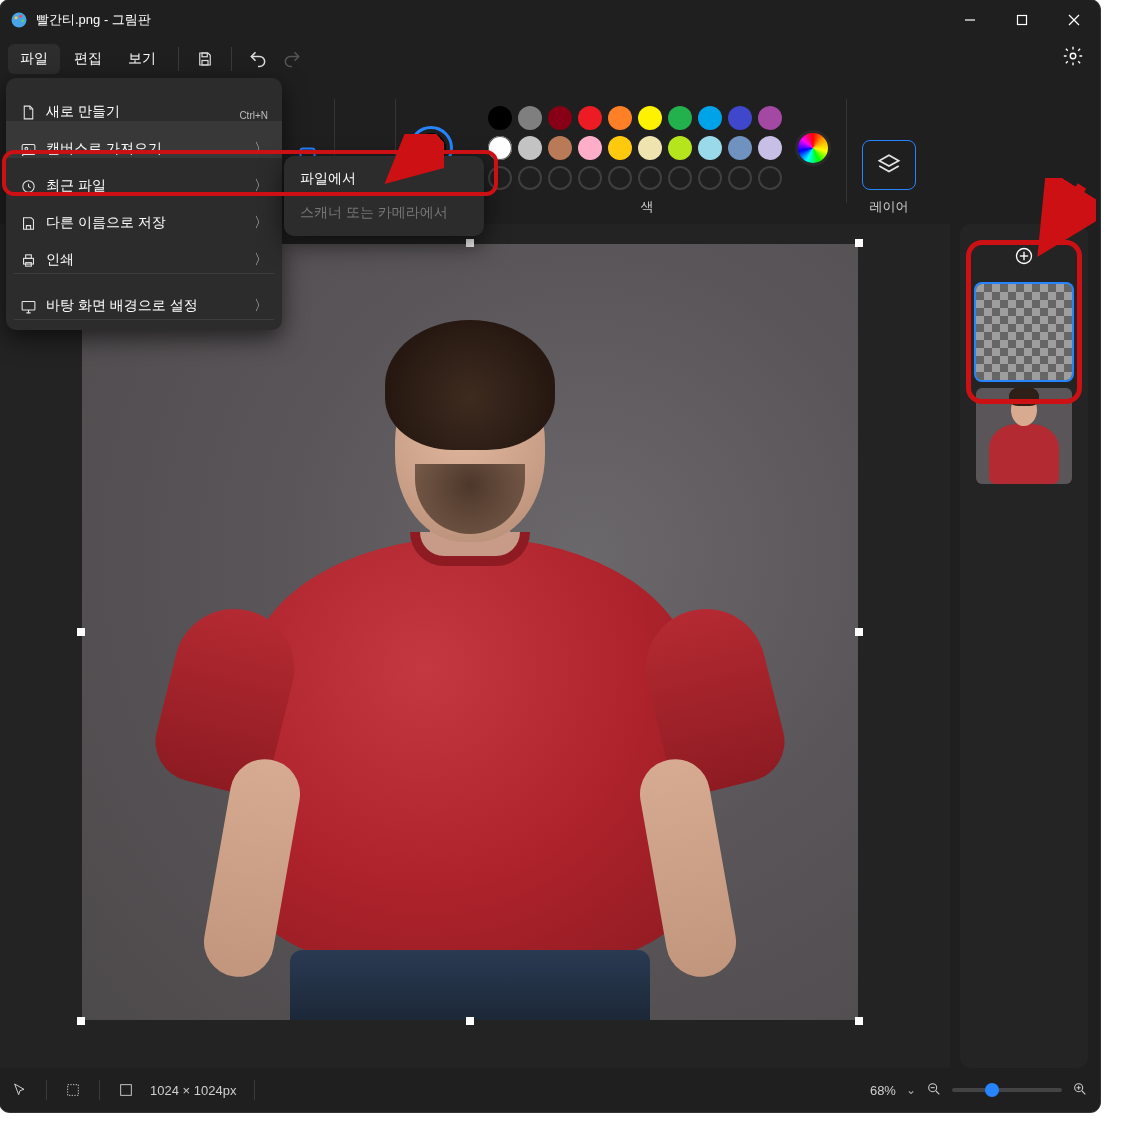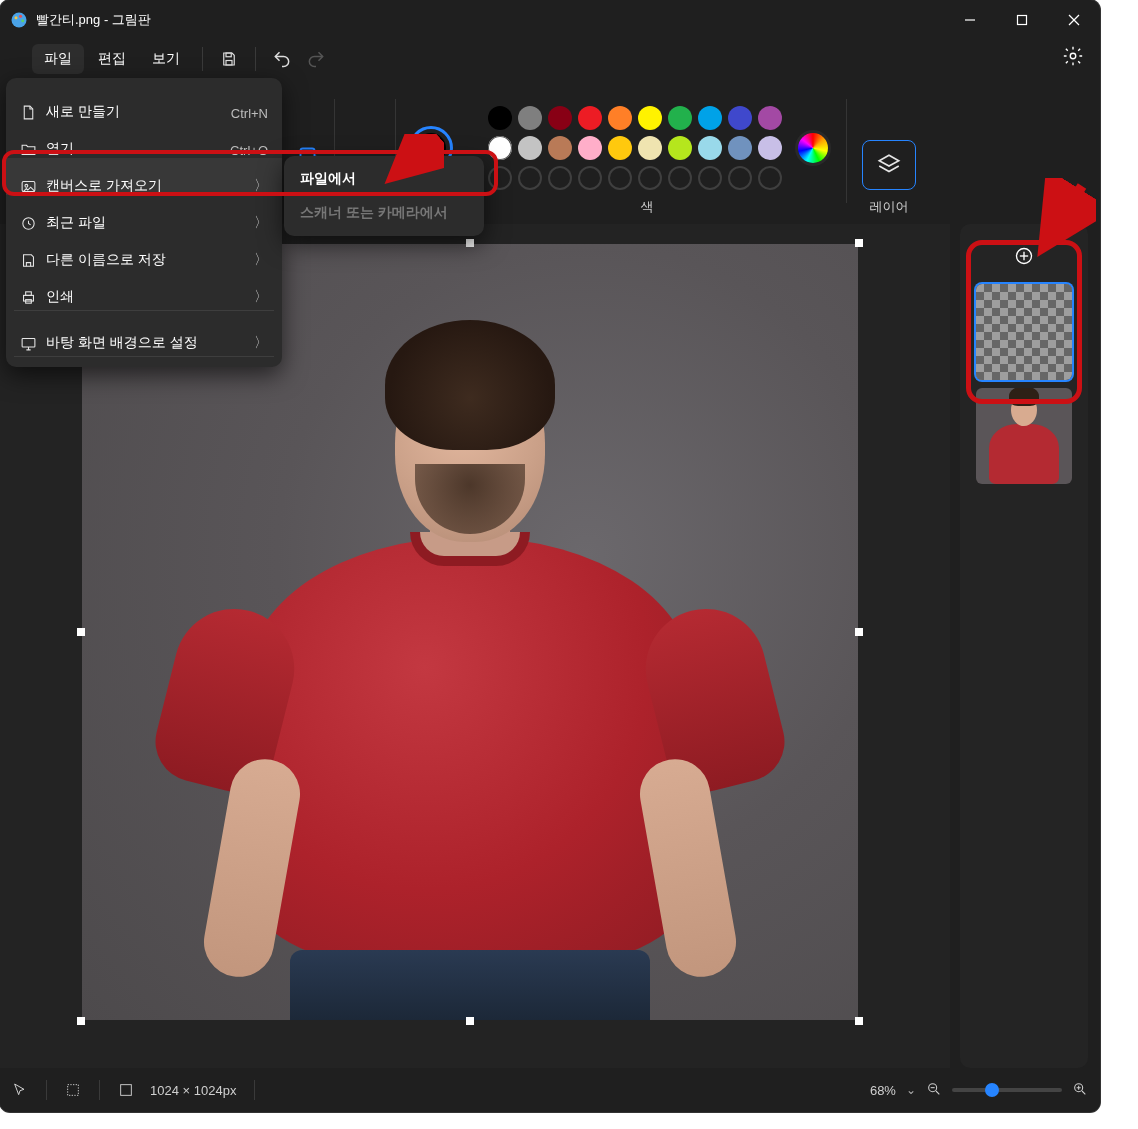--- a/index.html
+++ b/index.html
@@ -41,21 +41,20 @@
       display: flex; align-items: center; justify-content: center;
       color: #fff;
     }
     
     .menubar {
       height: 38px;
       display: flex; align-items: center;
       padding-left: 8px;
       color: #fff;
       gap: 2px;
-      margin-left: 24px;
     }
     .menubar .menuitem {
       padding: 6px 12px;
       font-size: 14px;
       border-radius: 6px;
     }
     .menubar .menuitem.active { background: #2d2d2d; }
     .menubar .sep {
       width: 1px; height: 24px; background: #3a3a3a; margin: 0 8px;
     }
@@ -86,21 +85,21 @@
       height: 37px;
       padding: 0 14px;
       font-size: 14px;
     }
     .file-menu .mi .icn {
       width: 26px; text-align: left; font-size: 16px; color: #e6e6e6;
     }
     .file-menu .mi .icn svg { width: 17px; height: 17px; display:block; }
     .file-menu .mi .lbl { flex: 1; }
     .file-menu .mi .shortcut {
-      color: #bdbdbd; font-size: 13px;
+      color: #bdbdbd; font-size: 10px;
     }
     .file-menu .mi .chev { color: #bdbdbd; font-size: 14px; }
     .file-menu .divider {
       height: 1px; background: #3e3e3e; margin: 4px 8px;
     }
     .file-menu .mi.highlighted {
       background: #383838;
     }
     
     .submenu {
@@ -112,21 +111,20 @@
       padding: 6px 0;
       box-shadow: 0 8px 24px rgba(0,0,0,.6);
       z-index: 60;
       color: #fff;
     }
     .submenu .mi {
       display: flex; align-items: center;
       height: 34px;
       padding: 0 16px;
       font-size: 14px;
-      font-weight: bold;
     }
     .submenu .mi.disabled { color: #777; }
     
     .red-annot-1 {
       position: absolute;
       top: 150px; left: 2px;
       width: 496px; height: 46px;
       border: 4px solid #cc1014;
       border-radius: 12px;
       z-index: 70;
@@ -510,29 +508,20 @@
     <div class="mi">
       <span class="icn">
           <svg viewBox="0 0 24 24" fill="none" stroke="#e6e6e6" stroke-width="1.5">
             <path d="M6 3h8l4 4v14H6z"></path>
             <path d="M14 3v4h4"></path>
           </svg>
         </span>
       <span class="lbl">새로 만들기</span>
       <span class="shortcut">Ctrl+N</span>
     </div>
-    <div class="mi">
-      <span class="icn">
-          <svg viewBox="0 0 24 24" fill="none" stroke="#e6e6e6" stroke-width="1.5">
-            <path d="M3 6h6l2 2h10v11H3z"></path>
-          </svg>
-        </span>
-      <span class="lbl">열기</span>
-      <span class="shortcut">Ctrl+O</span>
-    </div>
     <div class="mi highlighted">
       <span class="icn">
           <svg viewBox="0 0 24 24" fill="none" stroke="#e6e6e6" stroke-width="1.5">
             <rect x="3" y="5" width="18" height="14" rx="2"></rect>
             <circle cx="9" cy="11" r="2"></circle>
             <path d="M21 19l-6-6-4 4-2-2-6 6"></path>
           </svg>
         </span>
       <span class="lbl">캔버스로 가져오기</span>
       <span class="chev">〉</span>

